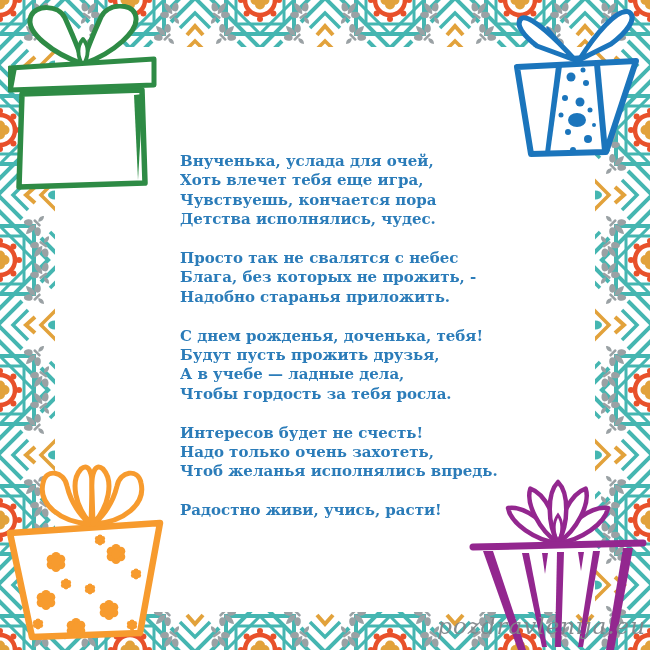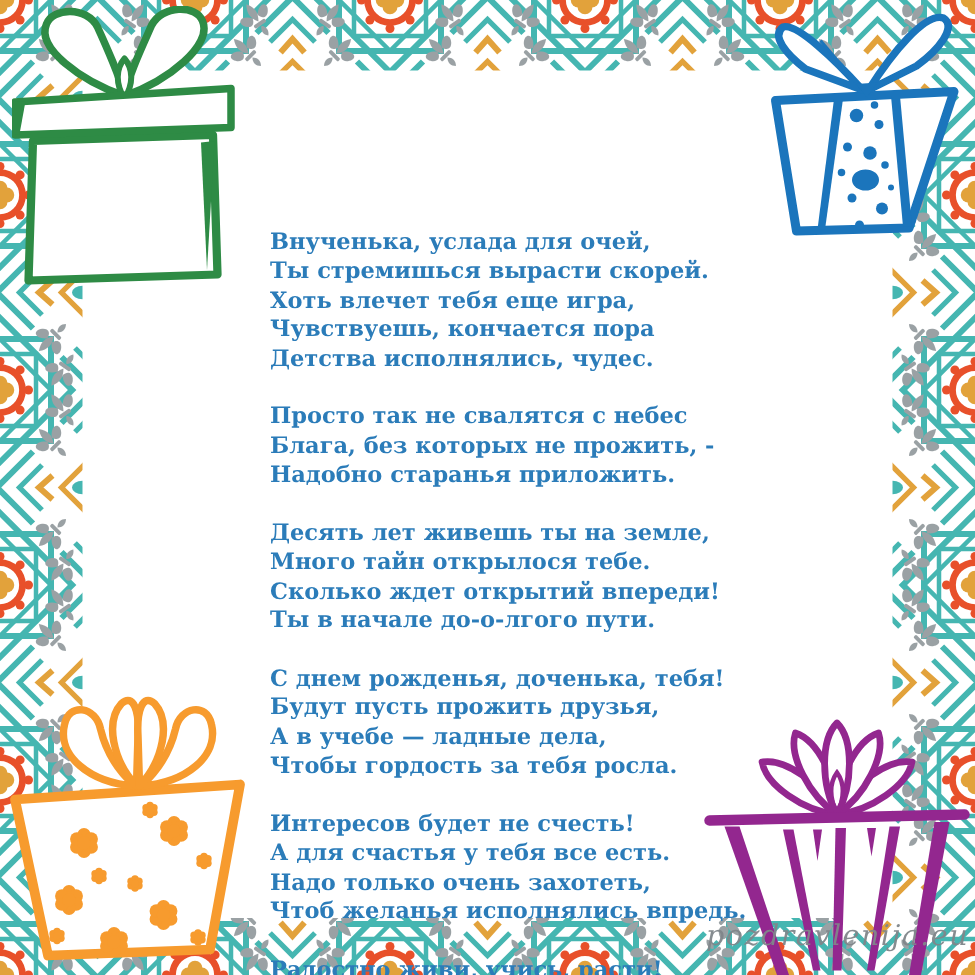--- a/index.html
+++ b/index.html
@@ -12,21 +12,21 @@
   .gift-blue{left:509px;top:3px;}
   .gift-orange{left:4px;top:462px;}
   .gift-purple{left:462px;top:477px;}
   .poem{position:absolute;left:180px;top:152px;z-index:30;
         color:#2b7cb9;font-size:15px;line-height:19.4px;font-weight:bold;
         font-family:"DejaVu Serif",serif;white-space:nowrap;}
   .stanza{margin:0 0 19.4px 0;}
   .stanza:last-child{margin-bottom:0;}
   .watermark{position:absolute;right:4px;top:613px;z-index:40;
              font-family:"DejaVu Serif",serif;font-style:italic;
-             font-size:19px;color:rgba(128,134,138,0.95);letter-spacing:1px;}
+             font-size:23px;color:rgba(128,134,138,0.95);letter-spacing:1px;}
 </style>
 </head>
 <body>
 
 <div class="card">
 
   <svg class="tiles" width="650" height="650" viewBox="0 0 650 650" xmlns="http://www.w3.org/2000/svg">
     <defs>
       <g id="med">
         <rect x="-34" y="-34" width="68" height="68" fill="none" stroke="#45b6b1" stroke-width="4"></rect>
@@ -184,45 +184,37 @@
       <polygon points="95,75 102,75 99,170 93,170"></polygon>
       <polygon points="131,74 138,74 121,170 116,170"></polygon>
       <polygon points="80,76 86,76 83,97"></polygon>
       <polygon points="116,75 122,75 119,94"></polygon>
     </g>
   </svg>
 
   <div class="poem">
     <div class="stanza">
       <div>Внученька, услада для очей,</div>
-      <div>Ты стремишься вырасти скорей.</div>
       <div>Хоть влечет тебя еще игра,</div>
       <div>Чувствуешь, кончается пора</div>
       <div>Детства исполнялись, чудес.</div>
     </div>
     <div class="stanza">
       <div>Просто так не свалятся с небес</div>
       <div>Блага, без которых не прожить, -</div>
       <div>Надобно старанья приложить.</div>
-    </div>
-    <div class="stanza">
-      <div>Десять лет живешь ты на земле,</div>
-      <div>Много тайн открылося тебе.</div>
-      <div>Сколько ждет открытий впереди!</div>
-      <div>Ты в начале до-о-лгого пути.</div>
     </div>
     <div class="stanza">
       <div>С днем рожденья, доченька, тебя!</div>
       <div>Будут пусть прожить друзья,</div>
       <div>А в учебе — ладные дела,</div>
       <div>Чтобы гордость за тебя росла.</div>
     </div>
     <div class="stanza">
       <div>Интересов будет не счесть!</div>
-      <div>А для счастья у тебя все есть.</div>
       <div>Надо только очень захотеть,</div>
       <div>Чтоб желанья исполнялись впредь.</div>
     </div>
     <div class="stanza">
       <div>Радостно живи, учись, расти!</div>
     </div>
   </div>
 
   <div class="watermark">pozdravlenija.eu</div>
 

